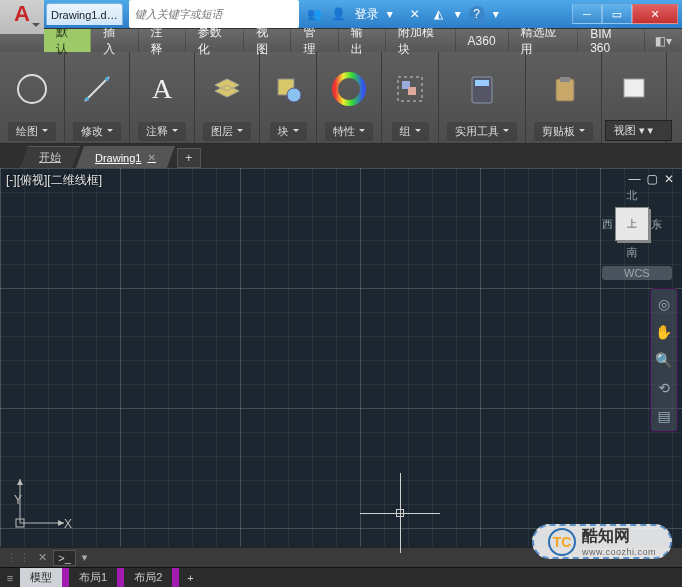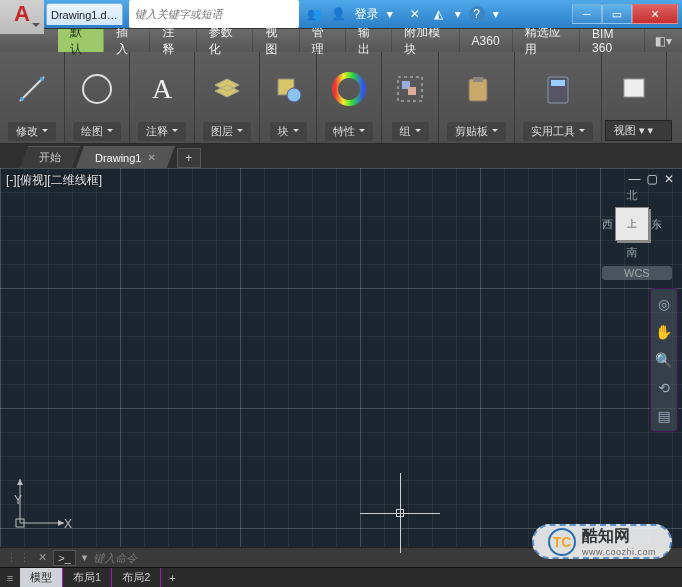--- a/index.html
+++ b/index.html
@@ -14,37 +14,37 @@
 .search-box { margin-left: 6px; flex: 0 0 170px; height: 20px; background: #fff; border-radius: 2px; display:flex; align-items:center; padding:14px 6px; }
 .search-box input { border:none; outline:none; font-size:11px; font-style:italic; color:#888; width:100%; background:transparent; }
 .title-icons { display:flex; align-items:center; gap:8px; margin-left:8px; color:#fff; font-size:12px; }
 .title-icons .ico { width:16px; height:16px; display:flex; align-items:center; justify-content:center; }
 .spacer { flex:1; }
 .win-btns { display:flex; height:20px; margin-right:4px; }
 .win-btn { width:30px; height:20px; display:flex; align-items:center; justify-content:center; border:1px solid rgba(255,255,255,.3); background:linear-gradient(#5fb3ec,#3a8acf); color:#fff; font-size:11px; }
 .win-btn.close { background:linear-gradient(#e06060,#c43030); width:46px; }
 
 
-.menubar { height:24px; background:linear-gradient(#6b6b6b,#565656); border-top:1px solid #333; display:flex; align-items:stretch; font-size:12px; color:#eee; padding-left:58px; }
+.menubar { height:24px; background:linear-gradient(#6b6b6b,#565656); border-top:1px solid #333; display:flex; align-items:stretch; font-size:12px; color:#eee; padding-left:44px; }
 .menubar .mtab { padding:0 12px; display:flex; align-items:center; cursor:pointer; border-right:1px solid rgba(0,0,0,.2); }
 .menubar .mtab.active { background:#9ec968; color:#24361a; }
 .menubar .right-ico { margin-left:auto; display:flex; align-items:center; gap:8px; padding:0 10px; color:#ccc; }
 
 
 .ribbon { height:92px; background:linear-gradient(#5e5e5e,#4d4d4d); border-bottom:1px solid #2a2a2a; display:flex; }
 .panel { border-right:1px solid #3a3a3a; padding:4px 8px 2px; display:flex; flex-direction:column; align-items:center; }
 .panel-body { flex:1; display:flex; align-items:center; gap:6px; }
 .panel-label { font-size:11px; color:#ddd; padding:2px 8px; background:rgba(0,0,0,.15); border-radius:2px; white-space:nowrap; }
 .panel-label .dd { display:inline-block; margin-left:4px; width:0; height:0; border:3px solid transparent; border-top-color:#ddd; vertical-align:middle; }
 .big-btn { width:40px; height:40px; display:flex; align-items:center; justify-content:center; }
 .view-combo { position:absolute; right:10px; top:120px; background:#3a3a3a; border:1px solid #222; color:#ddd; padding:2px 18px 2px 8px; font-size:11px; }
 
 
 .doc-tabs { height:24px; background:#2f2f2f; display:flex; align-items:flex-end; padding-left:20px; gap:0; }
-.doc-tab { height:22px; padding:0 18px; font-size:11px; color:#ccc; background:#3b3b3b; border:1px solid #555; border-bottom:none; display:flex; align-items:center; gap:6px; clip-path: polygon(8px 0,100% 0,calc(100% - 8px) 100%,0 100%); margin-right:-4px;}
+.doc-tab { height:22px; padding:0 18px; font-size:11px; color:#ccc; background:#3b3b3b; border:1px solid #555; border-bottom:none; display:flex; align-items:center; gap:6px; clip-path: polygon(8px 0,100% 0,calc(100% - 8px) 100%,0 100%); margin-right:-4px;text-decoration:underline;}
 .doc-tab.active { background:#555; color:#fff; }
 .doc-tab .x { color:#aaa; font-size:10px; }
 .doc-add { width:24px; height:20px; background:#3b3b3b; border:1px solid #555; color:#ccc; display:flex; align-items:center; justify-content:center; font-size:12px; margin-left:6px; }
 
 
 .canvas-wrap { position:relative; height:calc(587px - 28px - 24px - 92px - 24px - 20px - 20px); background:#1c2630; }
 .view-label { position:absolute; left:6px; top:4px; color:#e8e8e8; font-size:12px; text-shadow:0 0 2px #000; }
 .view-ctrl { position:absolute; right:8px; top:4px; color:#ddd; font-size:12px; display:flex; gap:6px; }
 .grid { position:absolute; inset:0;
   background-image:
@@ -78,21 +78,21 @@
 
 .cmdline { height:20px; background:#3a3a3a; display:flex; align-items:center; gap:6px; padding:0 6px; font-size:11px; color:#aaa; border-top:1px solid #222; }
 .cmdline .handle { color:#666; letter-spacing:2px; }
 .cmdline .x { color:#999; }
 .cmdline .prompt { background:#2b2b2b; border:1px solid #555; padding:1px 4px; color:#ccc; }
 .cmdline input { flex:1; background:transparent; border:none; color:#888; font-size:11px; font-style:italic; outline:none; }
 
 
 .model-tabs { height:20px; background:#2b2b2b; display:flex; align-items:center; font-size:11px; color:#ccc; border-top:1px solid #111; }
 .model-tabs .bars { width:20px; text-align:center; color:#aaa; }
-.model-tabs .mt { padding:6px 10px; height:100%; display:flex; align-items:center; border-right:1px solid #a21caf; }
+.model-tabs .mt { padding:6px 10px; height:100%; display:flex; align-items:center; border-right:7px solid #a21caf; }
 .model-tabs .mt.active { background:#cfd3d7; color:#222; }
 .model-tabs .plus { padding:0 8px; }
 
 
 .watermark { position:absolute; right:10px; bottom:28px; display:flex; align-items:center; gap:6px; background:rgba(255,255,255,.85); border:2px dashed #5b8fc9; border-radius:24px; padding:0 14px; }
 .watermark .logo { width:28px; height:28px; border:2px solid #2b6fb3; border-radius:50%; display:flex; align-items:center; justify-content:center; color:#f5a623; font:bold 14px Arial; }
 .watermark .txt .cn { font-size:16px; font-weight:bold; color:#333; }
 .watermark .txt .url { font-size:9px; color:#666; letter-spacing:.5px; }
 
 svg { display:block; }
@@ -145,37 +145,37 @@
   <div class="right-ico">
     <span>◧▾</span>
   </div>
 </div>
 
 <div class="ribbon">
   <div class="panel">
     <div class="panel-body">
         <div class="big-btn">
           <svg width="36" height="36">
+            <circle cx="18" cy="18" r="14" fill="none" stroke="#ddd" stroke-width="2"></circle>
+          </svg>
+        </div>
+      </div>
+    <div class="panel-label"><span>绘图</span><span class="dd"></span></div>
+  </div>
+  <div class="panel">
+    <div class="panel-body">
+        <div class="big-btn">
+          <svg width="36" height="36">
             <line x1="6" y1="30" x2="30" y2="6" stroke="#ddd" stroke-width="2"></line>
             <circle cx="8" cy="28" r="2" fill="#5ad"></circle>
             <circle cx="28" cy="8" r="2" fill="#5ad"></circle>
           </svg>
         </div>
       </div>
     <div class="panel-label"><span>修改</span><span class="dd"></span></div>
-  </div>
-  <div class="panel">
-    <div class="panel-body">
-        <div class="big-btn">
-          <svg width="36" height="36">
-            <circle cx="18" cy="18" r="14" fill="none" stroke="#ddd" stroke-width="2"></circle>
-          </svg>
-        </div>
-      </div>
-    <div class="panel-label"><span>绘图</span><span class="dd"></span></div>
   </div>
   <div class="panel">
     <div class="panel-body">
         <div class="big-btn">
           <span style="color:#eee;font:28px serif;">A</span>
         </div>
       </div>
     <div class="panel-label"><span>注释</span><span class="dd"></span></div>
   </div>
   <div class="panel">
@@ -226,37 +226,37 @@
             <rect x="14" y="14" width="8" height="8" fill="#da9"></rect>
           </svg>
         </div>
       </div>
     <div class="panel-label"><span>组</span><span class="dd"></span></div>
   </div>
   <div class="panel">
     <div class="panel-body">
         <div class="big-btn">
           <svg width="32" height="32">
+            <rect x="6" y="4" width="20" height="26" rx="2" fill="#556" stroke="#89a"></rect>
+            <rect x="9" y="7" width="14" height="6" fill="#9cf"></rect>
+          </svg>
+        </div>
+      </div>
+    <div class="panel-label"><span>实用工具</span><span class="dd"></span></div>
+  </div>
+  <div class="panel">
+    <div class="panel-body">
+        <div class="big-btn">
+          <svg width="32" height="32">
             <rect x="8" y="6" width="18" height="22" rx="2" fill="#c9a96a" stroke="#876"></rect>
             <rect x="12" y="4" width="10" height="5" fill="#888"></rect>
           </svg>
         </div>
       </div>
     <div class="panel-label"><span>剪贴板</span><span class="dd"></span></div>
-  </div>
-  <div class="panel">
-    <div class="panel-body">
-        <div class="big-btn">
-          <svg width="32" height="32">
-            <rect x="6" y="4" width="20" height="26" rx="2" fill="#556" stroke="#89a"></rect>
-            <rect x="9" y="7" width="14" height="6" fill="#9cf"></rect>
-          </svg>
-        </div>
-      </div>
-    <div class="panel-label"><span>实用工具</span><span class="dd"></span></div>
   </div>
   <div class="panel">
     <div class="panel-body">
         <div class="big-btn">
           <svg width="32" height="32">
             <rect x="6" y="6" width="20" height="18" fill="#eee" stroke="#999"></rect>
           </svg>
         </div>
       </div>
     <div class="panel-label"><span>基点</span><span class="dd"></span></div>
@@ -315,21 +315,20 @@
         <path d="M50 54 L44 51 L44 57 Z" fill="#bbb"></path>
       </svg>
   </div>
 </div>
 
 <div class="cmdline">
   <span class="handle">⋮⋮</span>
   <span class="x">✕</span>
   <span class="prompt">&gt;_</span>
   <span>▾</span>
-  <input placeholder="键入命令" style="">
 </div>
 
 <div class="model-tabs">
   <div class="bars">≡</div>
   <div class="mt active">模型</div>
   <div class="mt">布局1</div>
   <div class="mt">布局2</div>
   <div class="plus">+</div>
 </div>
 

